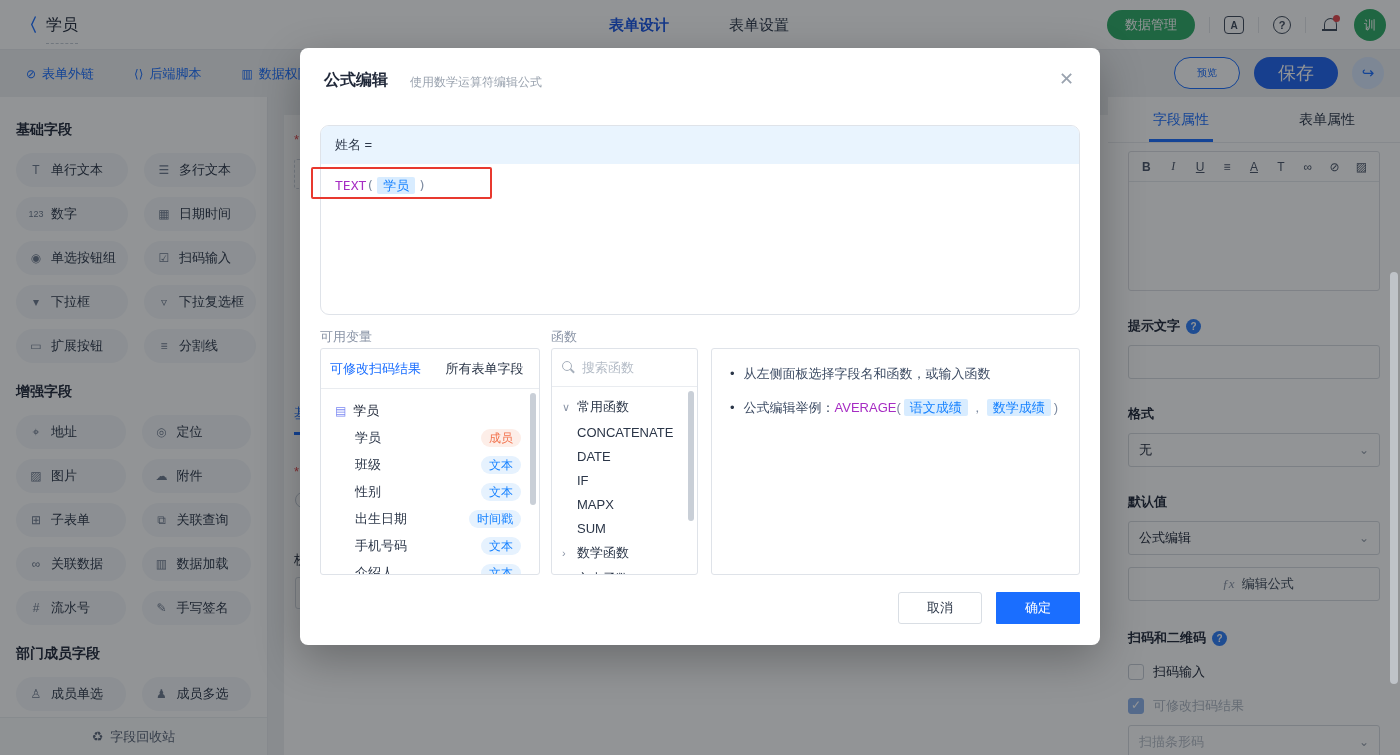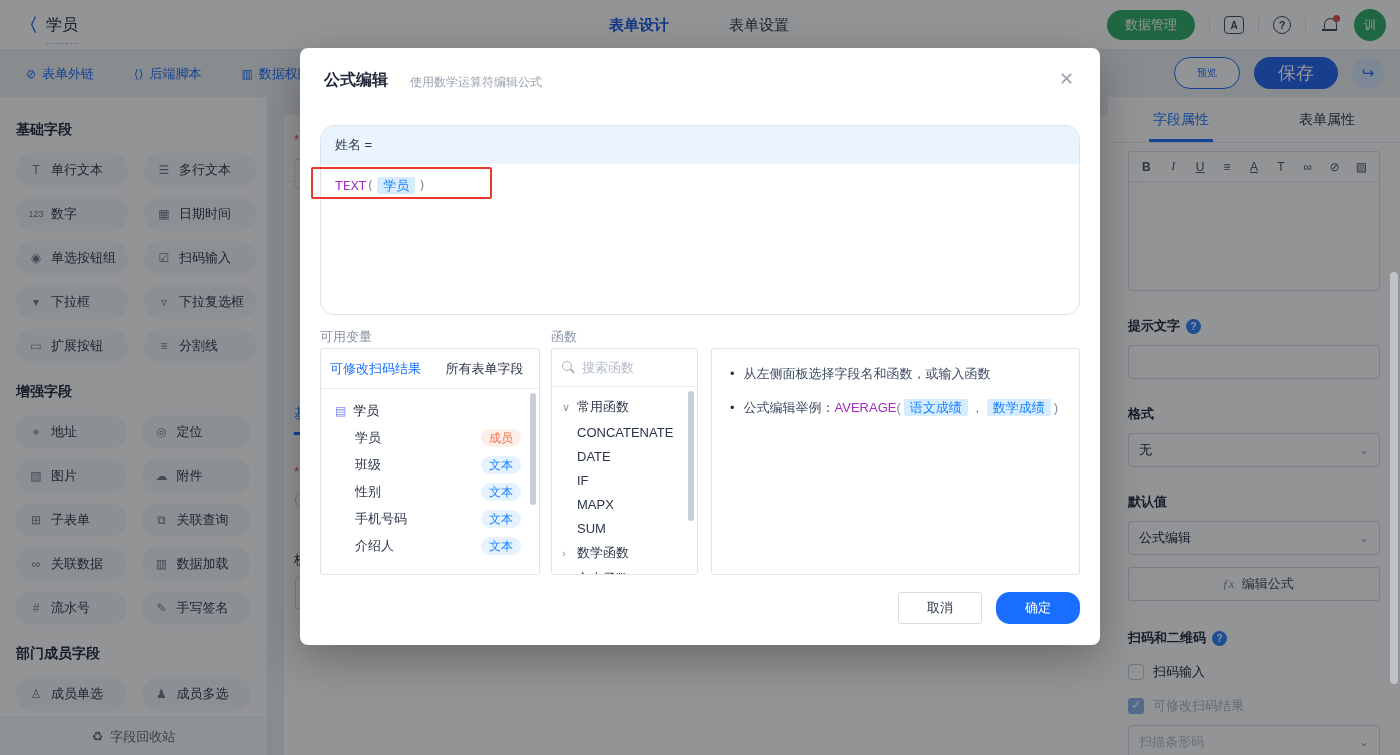--- a/index.html
+++ b/index.html
@@ -82,21 +82,21 @@
 
   .page-scroll { position:absolute; right:2px; top:272px; width:8px; height:412px; border-radius:4px; background:#bfc3c8; z-index:45; }
 
   
   .overlay { position:absolute; inset:0; background:rgba(13,17,23,0.45); z-index:40; }
   .modal { position:absolute; left:300px; top:48px; width:800px; height:597px; background:#fff; border-radius:8px; box-shadow:0 14px 44px rgba(0,0,0,.28); z-index:50; }
   .m-title { position:absolute; left:24px; top:22px; font-size:16px; font-weight:bold; color:#21293a; }
   .m-sub { position:absolute; left:110px; top:26px; font-size:12px; color:#9aa3af; }
   .m-close { position:absolute; right:26px; top:20px; font-size:18px; color:#9aa3af; cursor:pointer; }
 
-  .editor { position:absolute; left:20px; right:20px; top:77px; height:190px; border:1px solid #dfe3e9; border-radius:14px; overflow:hidden; }
+  .editor { position:absolute; left:20px; right:20px; top:77px; height:190px; border:1px solid #dfe3e9; border-radius:9px; overflow:hidden; }
   .ed-head { height:38px; background:#e9f4fe; display:flex; align-items:center; padding:0 14px; font-size:13px; color:#2b3648; }
   .ed-body { padding:13px 14px; font-family:"DejaVu Sans Mono",monospace; font-size:13px; }
   .fn { color:#a62cc3; }
   .paren { color:#7c8aa0; }
   .chip { background:#d8ecff; color:#1782ff; border-radius:2px; padding:1px 6px; margin:0 3px; font-family:"Liberation Sans",sans-serif; cursor:pointer; }
   .redbox { position:absolute; left:11px; top:119px; width:181px; height:32px; border:2px solid #e8392f; border-radius:2px; z-index:6; pointer-events:none; }
 
   .pane-label { position:absolute; top:280px; font-size:13px; color:#8a94a6; }
   .panes { position:absolute; left:20px; right:20px; top:300px; height:227px; display:flex; }
   .pane { border:1px solid #dfe3e9; border-radius:3px; position:relative; overflow:hidden; background:#fff; }
@@ -122,21 +122,21 @@
   .fgroup { height:26px; display:flex; align-items:center; padding-left:10px; gap:5px; font-size:13px; color:#2b3648; cursor:pointer; }
   .fgroup .car { color:#8a94a6; font-size:11px; width:10px; }
   .fitem { height:24px; display:flex; align-items:center; padding-left:25px; font-size:13px; color:#2b3648; cursor:pointer; }
   .fthumb { position:absolute; right:3px; top:42px; width:6px; height:130px; background:#c9cfd7; border-radius:3px; }
 
   .help-pane { width:369px; padding:15px 18px; font-size:13px; color:#3c4b63; }
   .help-line { display:flex; margin-bottom:14px; line-height:20px; }
   .help-line .bullet { margin-right:9px; color:#2b3648; }
 
   .m-cancel { position:absolute; right:118px; bottom:21px; width:84px; height:32px; background:#fff; border:1px solid #d9dee4; border-radius:3px; font-size:13px; color:#2b3648; cursor:pointer; }
-  .m-ok { position:absolute; right:20px; bottom:21px; width:84px; height:32px; background:#1a6eff; border:none; border-radius:14px; font-size:13px; color:#fff; cursor:pointer; }
+  .m-ok { position:absolute; right:20px; bottom:21px; width:84px; height:32px; background:#1a6eff; border:none; border-radius:1px; font-size:13px; color:#fff; cursor:pointer; }
 </style>
 </head>
 <body>
 
 <div class="header">
   <span class="back">〈</span>
   <span class="app-title">学员</span>
   <span class="main-tab active" style="left:609px">表单设计</span>
   <span class="main-tab t2" style="left:729px">表单设置</span>
   <div class="hdr-right">
@@ -401,20 +401,24 @@
           </div>
         <div class="vrow">
             <span>班级</span>
             <span class="badge text">文本</span>
           </div>
         <div class="vrow">
             <span>性别</span>
             <span class="badge text">文本</span>
           </div>
         <div class="vrow">
+            <span>出生日期</span>
+            <span class="badge text">时间戳</span>
+          </div>
+        <div class="vrow">
             <span>手机号码</span>
             <span class="badge text">文本</span>
           </div>
         <div class="vrow">
             <span>介绍人</span>
             <span class="badge text">文本</span>
           </div>
       </div>
       <div class="vthumb"></div>
     </div>

